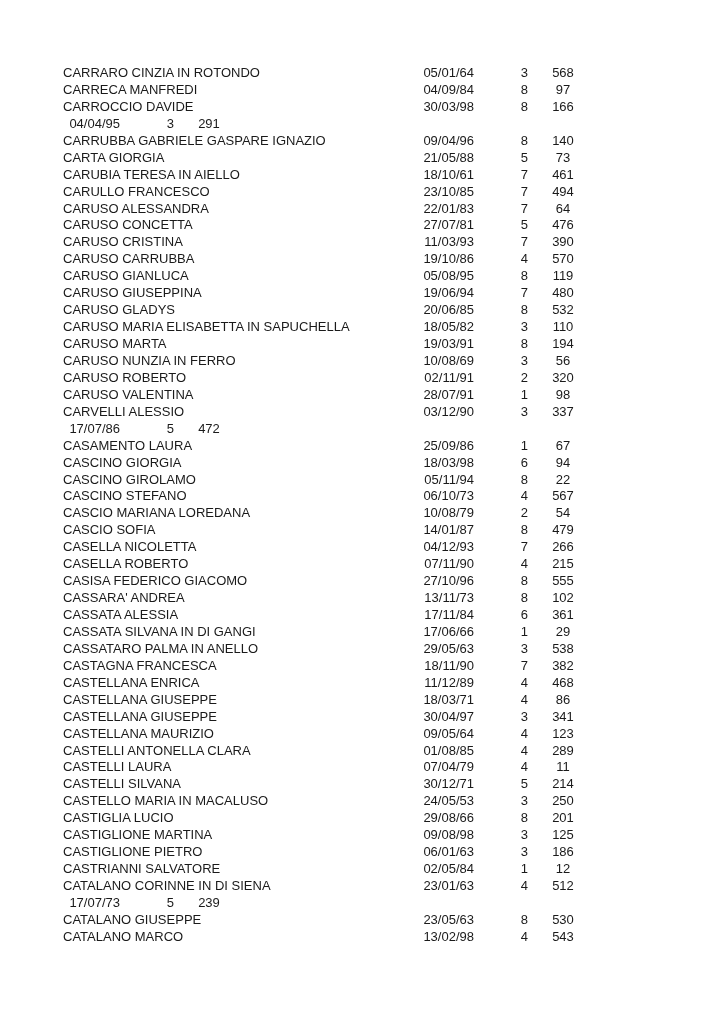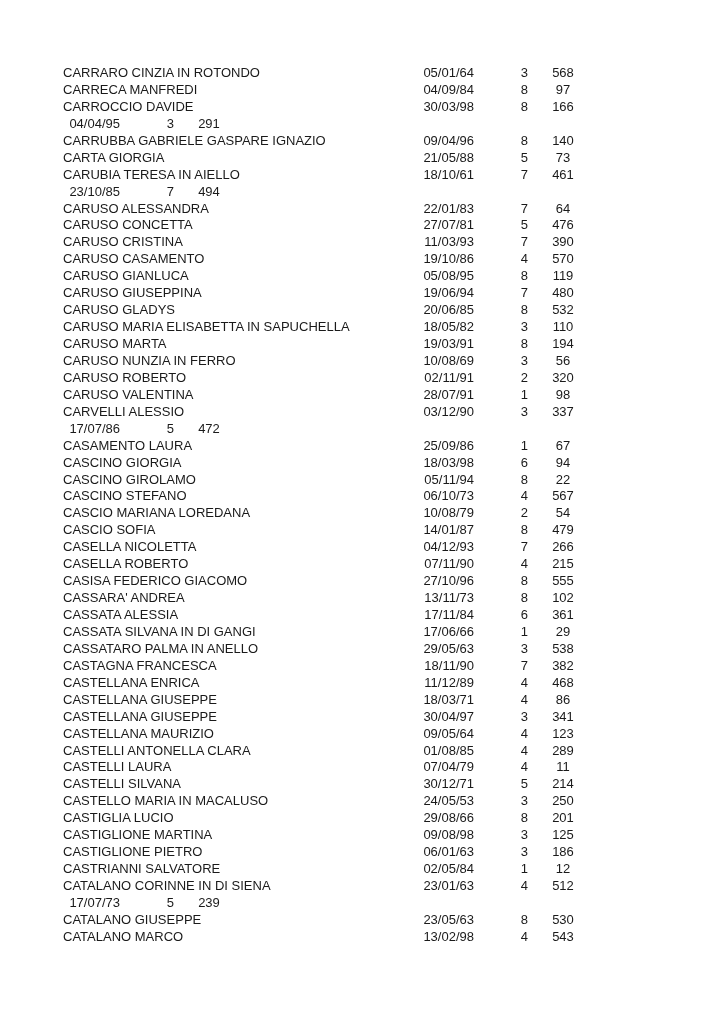--- a/index.html
+++ b/index.html
@@ -96,20 +96,21 @@
   </div>
 
   <div class="row">
     <span class="c-name">CARUBIA TERESA IN AIELLO</span>
     <span class="c-date">18/10/61</span>
     <span class="c-num1">7</span>
     <span class="c-num2">461</span>
   </div>
 
   <div class="row">
+    <span class="c-name">CARULLO FRANCESCO</span>
     <span class="c-date">23/10/85</span>
     <span class="c-num1">7</span>
     <span class="c-num2">494</span>
   </div>
 
   <div class="row">
     <span class="c-name">CARUSO ALESSANDRA</span>
     <span class="c-date">22/01/83</span>
     <span class="c-num1">7</span>
     <span class="c-num2">64</span>
@@ -123,21 +124,21 @@
   </div>
 
   <div class="row">
     <span class="c-name">CARUSO CRISTINA</span>
     <span class="c-date">11/03/93</span>
     <span class="c-num1">7</span>
     <span class="c-num2">390</span>
   </div>
 
   <div class="row">
-    <span class="c-name">CARUSO CASAMENTO</span>
+    <span class="c-name">CARUSO CARRUBBA</span>
     <span class="c-date">19/10/86</span>
     <span class="c-num1">4</span>
     <span class="c-num2">570</span>
   </div>
 
   <div class="row">
     <span class="c-name">CARUSO GIANLUCA</span>
     <span class="c-date">05/08/95</span>
     <span class="c-num1">8</span>
     <span class="c-num2">119</span>

